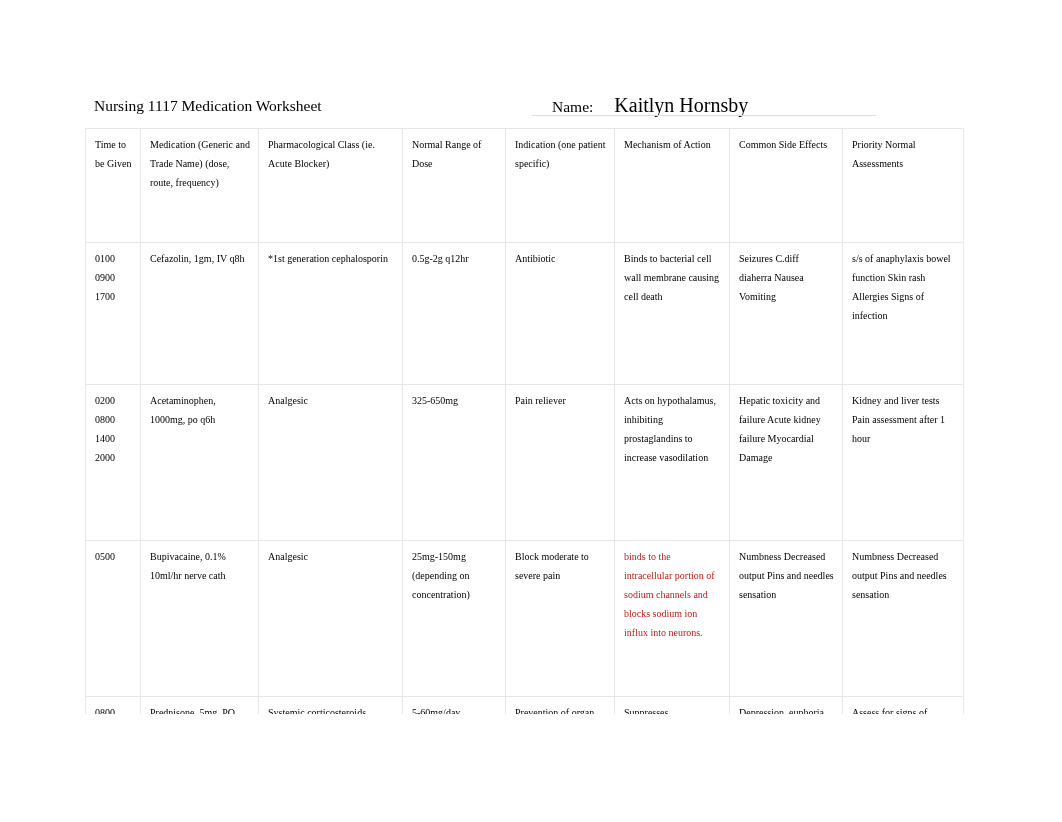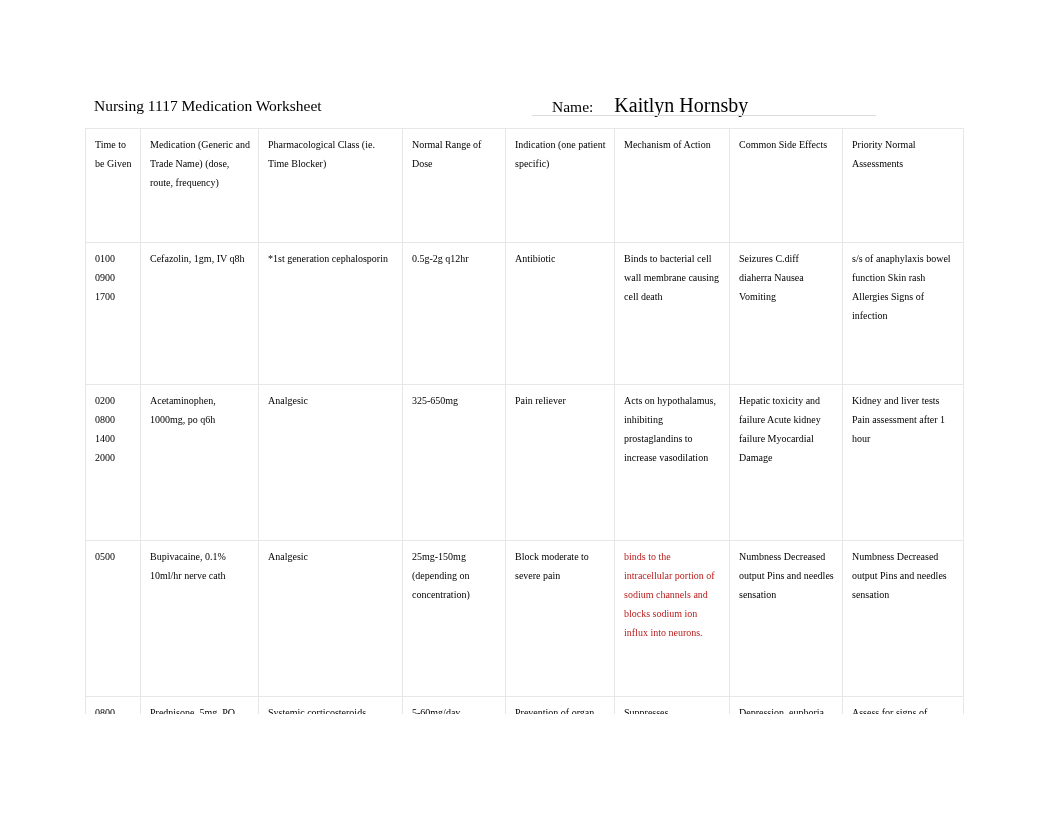--- a/index.html
+++ b/index.html
@@ -140,21 +140,21 @@
           <col class="c3">
         <col class="c4">
           <col class="c5">
           <col class="c6">
           <col class="c7">
       </colgroup>
       <tbody>
         <tr class="row-head">
           <td>Time to be Given</td>
           <td>Medication (Generic and Trade Name) (dose, route, frequency)</td>
-          <td>Pharmacological Class  (ie. Time Blocker)</td>
+          <td>Pharmacological Class  (ie. Acute Blocker)</td>
           <td>Normal Range of Dose</td>
           <td>Indication (one patient specific)</td>
           <td>Mechanism of Action</td>
           <td>Common Side Effects</td>
           <td>Priority Normal Assessments</td>
         </tr>
 
         <tr class="row-1">
           <td class="cell-lines">0100
 0900

